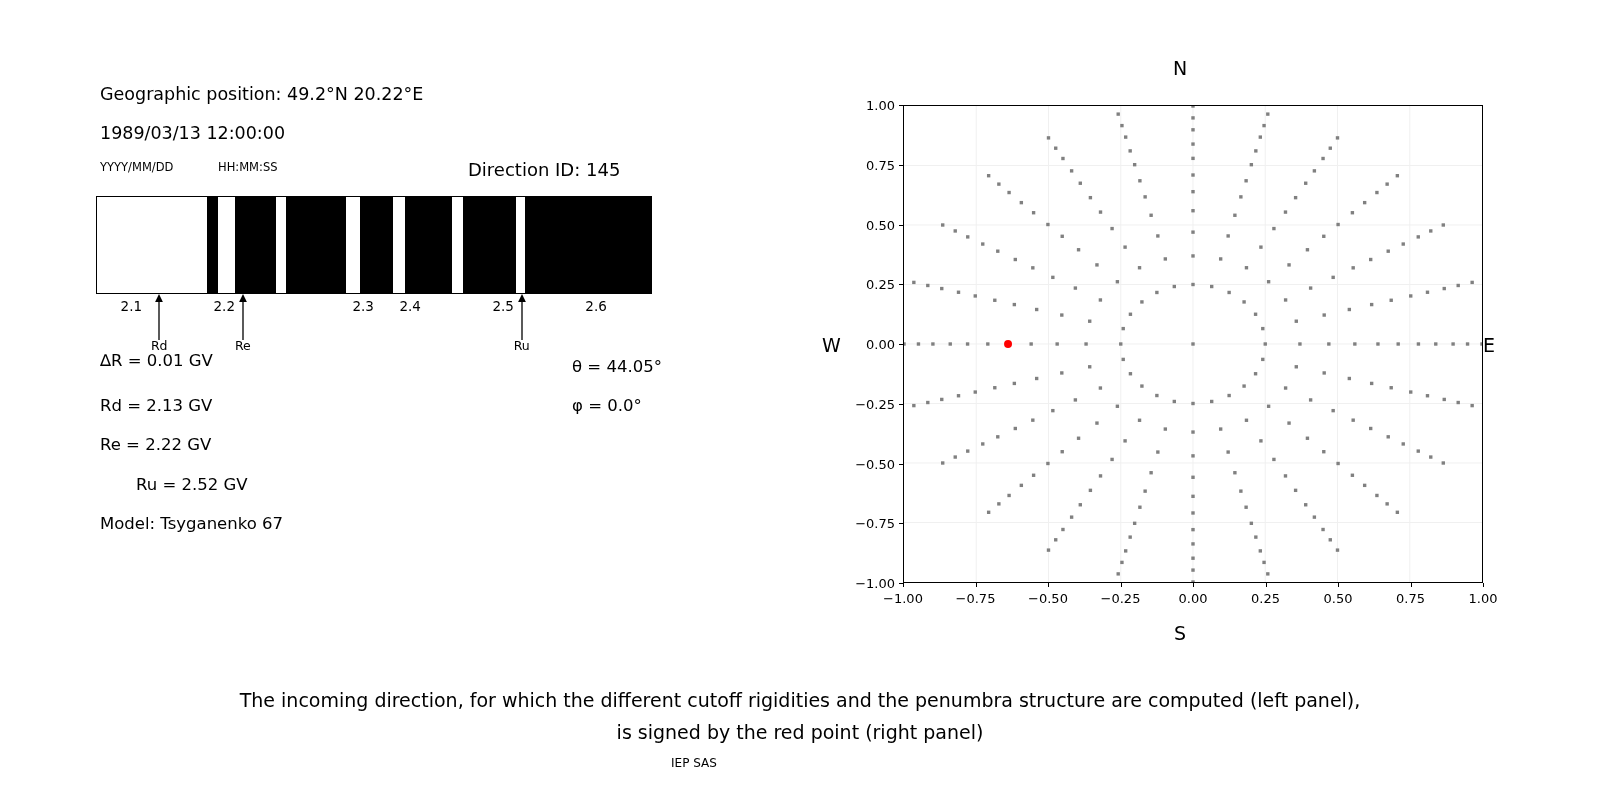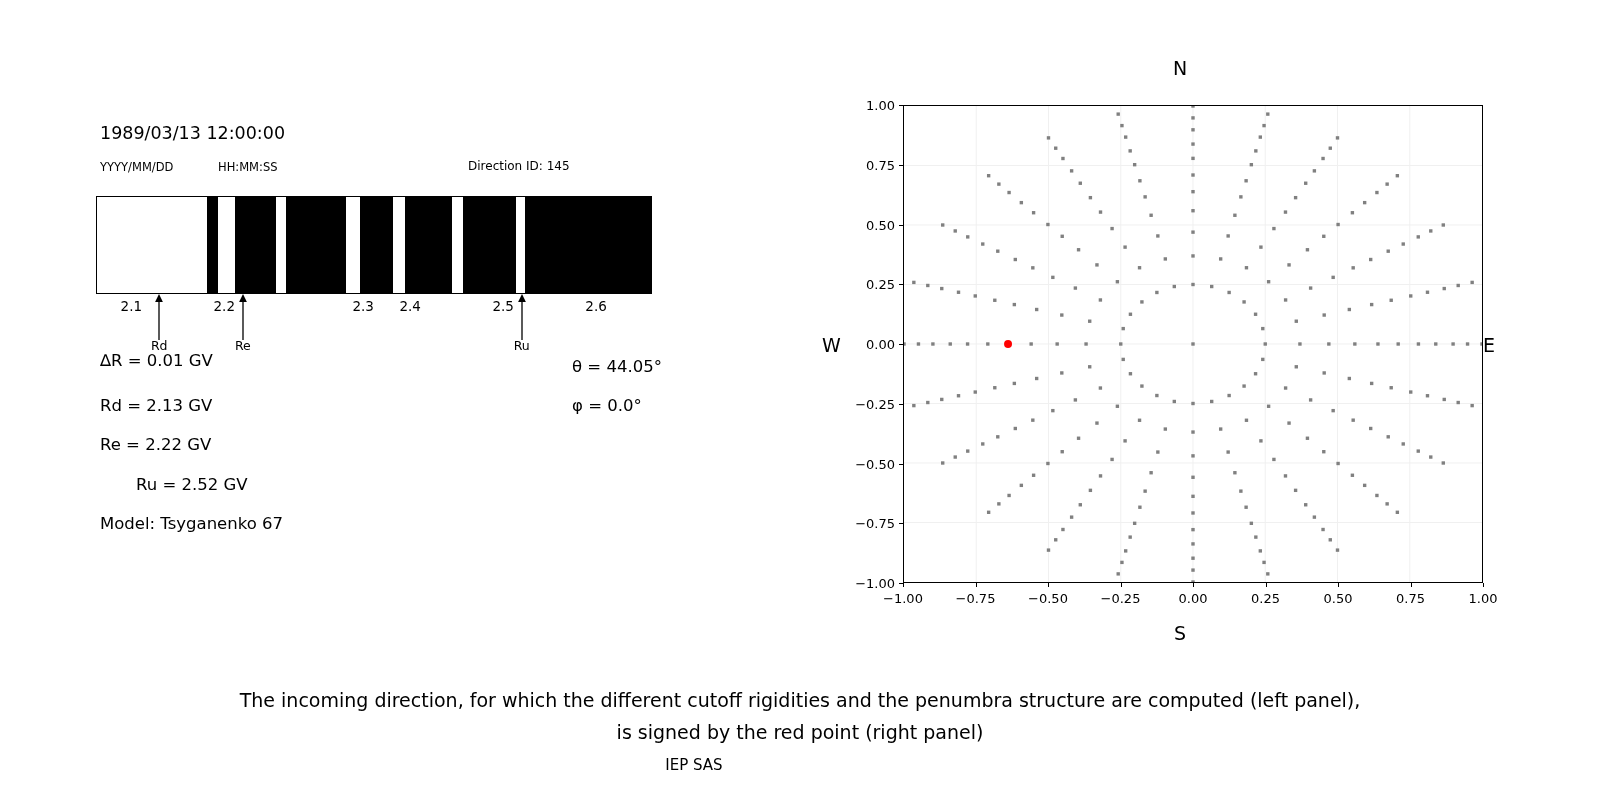--- a/index.html
+++ b/index.html
@@ -22,21 +22,21 @@
     left: 0; top: 0;
     width: 760px; height: 620px;
   }
 
   .txt { position: absolute; white-space: nowrap; }
 
   #geo-position { left: 100px; top: 84px;  font-size: 17.5px; }
   #datetime     { left: 100px; top: 123px; font-size: 17.5px; }
   #date-format  { left: 100px; top: 160px; font-size: 11.5px; }
   #time-format  { left: 218px; top: 160px; font-size: 11.5px; }
-  #direction-id { left: 468px; top: 159px; font-size: 12px; }
+  #direction-id { left: 468px; top: 159px; font-size: 18px; }
 
   
   #penumbra-wrap {
     position: absolute;
     left: 96px; top: 196px;
     width: 556px; height: 98px;
   }
   #penumbra-plot {
     position: absolute;
     left: 0; top: 0;
@@ -140,28 +140,29 @@
     width: 1600px;
     text-align: center;
     font-size: 19px;
     line-height: 32px;
   }
   #footer {
     position: absolute;
     left: 0; top: 756px;
     width: 1388px;
     text-align: center;
-    font-size: 15px;
+    font-size: 12px;
   }
 </style>
 </head>
 <body>
 
 <div id="left-panel">
 
+  <div class="txt" id="geo-position">Geographic position: 49.2°N 20.22°E</div>
 
   <div class="txt" id="datetime">1989/03/13 12:00:00</div>
 
   <div class="txt" id="date-format">YYYY/MM/DD</div>
 
   <div class="txt" id="time-format">HH:MM:SS</div>
 
   <div class="txt" id="direction-id">Direction ID: 145</div>
 
   <div id="penumbra-wrap">

